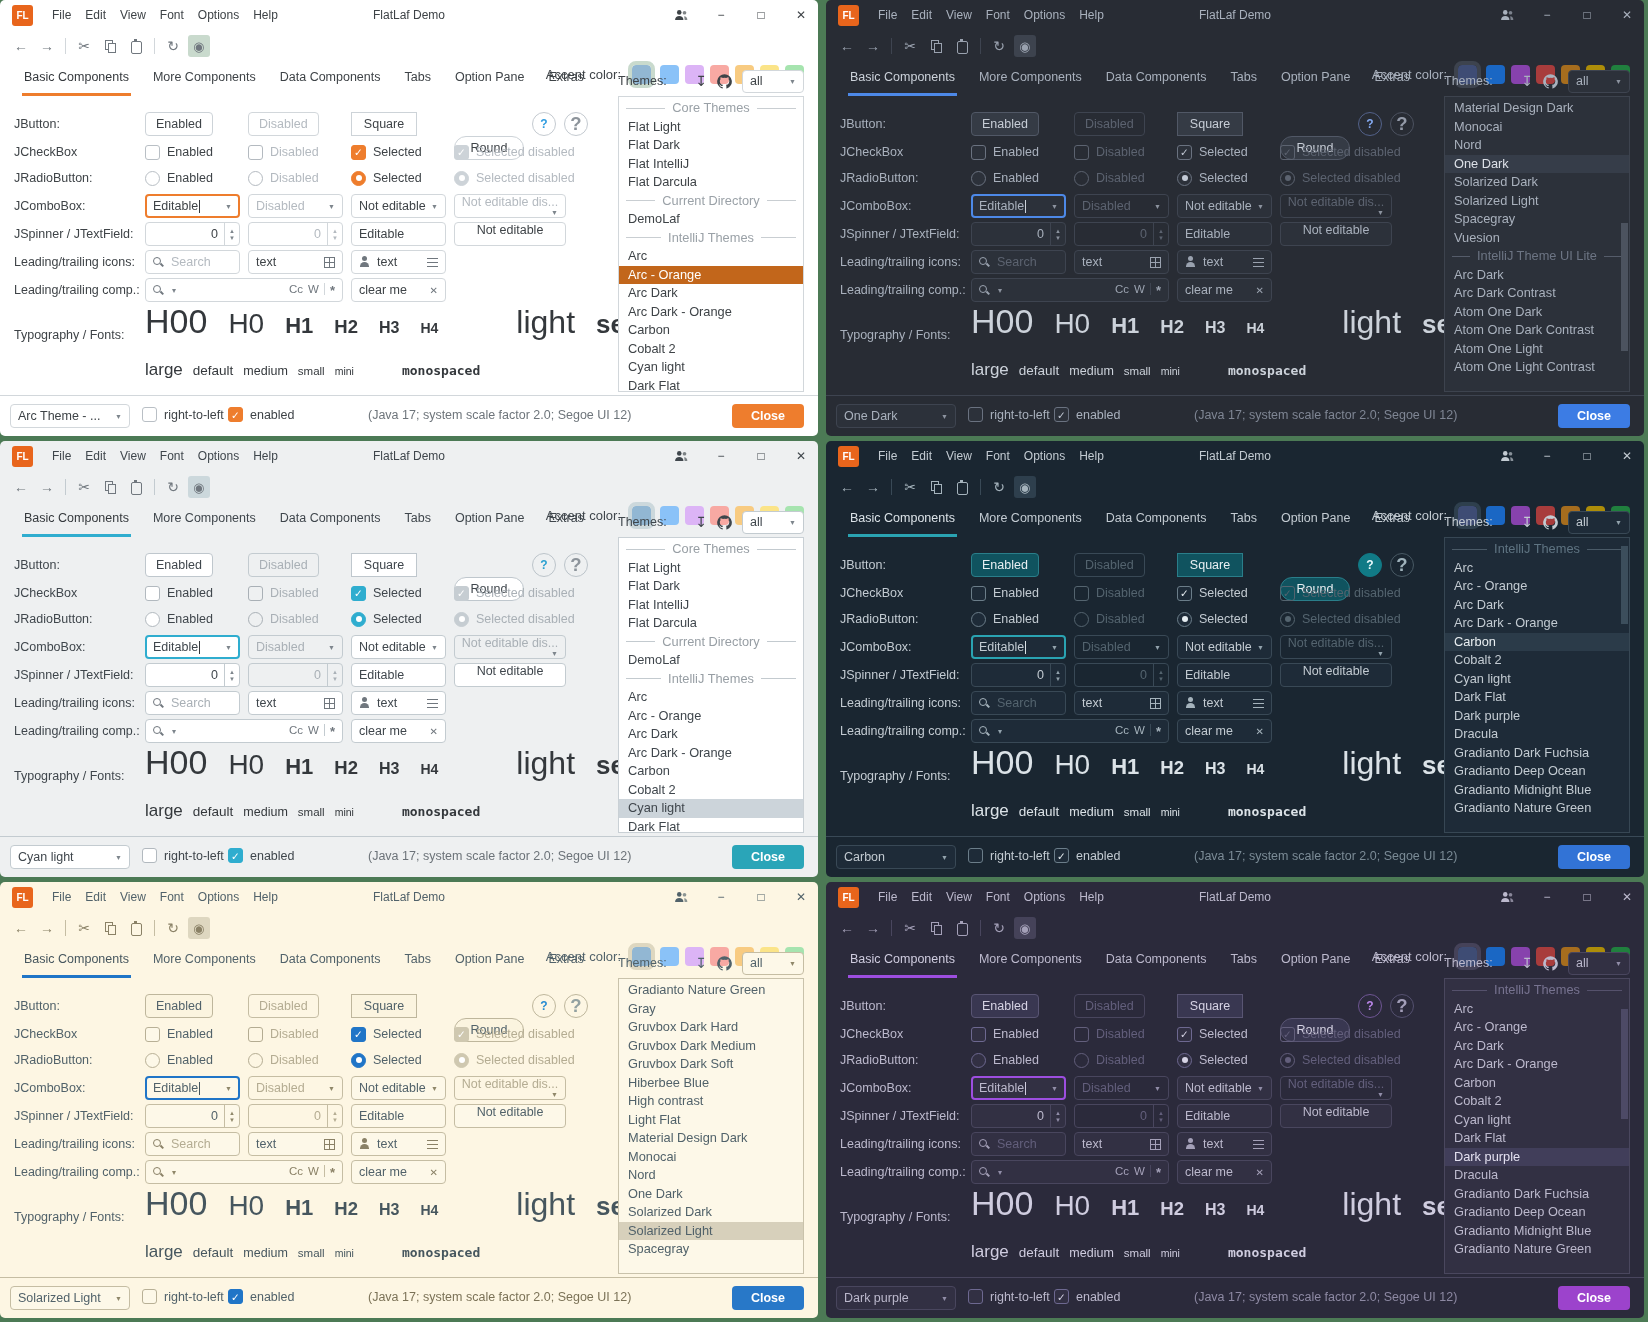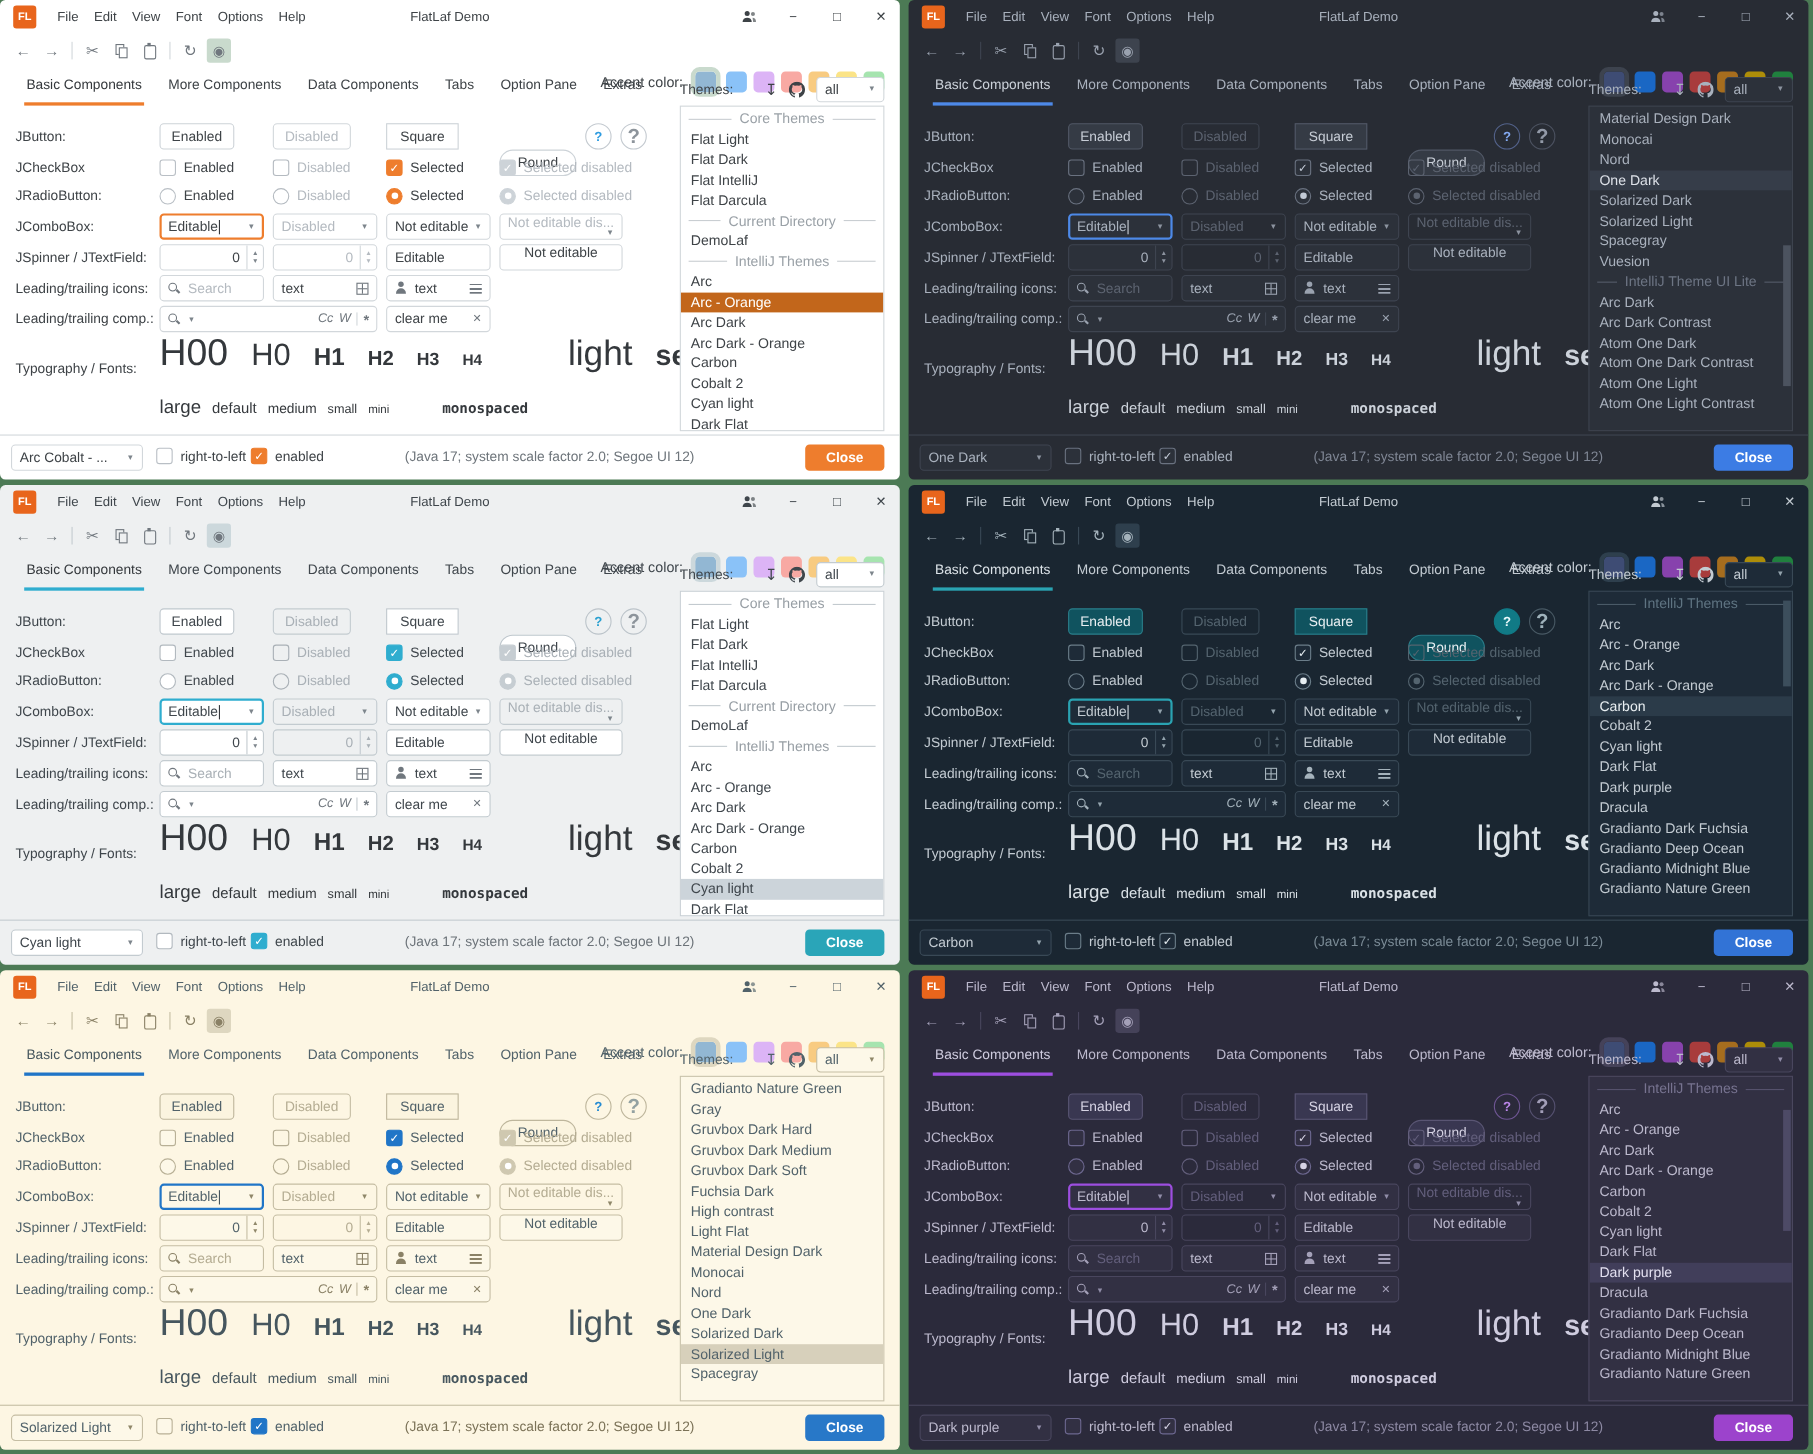--- a/index.html
+++ b/index.html
@@ -91,21 +91,21 @@
   .person::before{content:'';position:absolute;left:3px;top:0;width:5px;height:5px;border-radius:50%;background:currentColor;}
   .person::after{content:'';position:absolute;left:1px;top:6px;width:9px;height:5px;border-radius:5px 5px 0 0;background:currentColor;}
   .gridico{width:11px;height:11px;flex:none;margin-left:auto;border:1px solid var(--icon);box-sizing:border-box;
     background:linear-gradient(var(--icon),var(--icon)) 50% 0/1px 100% no-repeat,
                linear-gradient(var(--icon),var(--icon)) 0 50%/100% 1px no-repeat;}
   .listico{width:11px;height:9px;flex:none;margin-left:auto;
     background:repeating-linear-gradient(to bottom,var(--icon) 0 1.4px,transparent 1.4px 3.8px);}
   .ph{color:var(--disabled);}
   .comp1{width:198px;}
   .scaret{font-size:8px;color:var(--arrow);margin-left:1px;}
-  .trailing{margin-left:auto;display:inline-flex;align-items:center;gap:5px;color:var(--icon);font-size:11.5px;font-style:italic;}
+  .trailing{margin-left:auto;display:inline-flex;gap:5px;color:var(--icon);font-size:11.5px;}
   .vdiv{width:1px;height:12px;background:var(--border);}
   .regex{font-size:13px;font-weight:bold;}
   .clearx{margin-left:auto;color:var(--icon);font-size:10px;}
   
   .typo-label{position:absolute;left:14px;top:328px;color:var(--text);}
   .typo-h{position:absolute;left:145px;top:302px;display:flex;align-items:baseline;gap:21px;color:var(--strong);}
   .h00{font-size:34px;} .h0{font-size:28px;} .h1{font-size:22px;font-weight:bold;}
   .h2{font-size:18.5px;font-weight:bold;} .h3{font-size:16px;font-weight:bold;} .h4{font-size:14px;font-weight:bold;}
   .wspacer{width:36px;} .wlight{font-size:32px;font-weight:300;} .wsemi{font-size:26px;font-weight:bold;}
   .typo-s{position:absolute;left:145px;top:360px;display:flex;align-items:baseline;gap:10px;color:var(--strong);font-weight:500;}
@@ -502,21 +502,21 @@
 
         <span class="tl-text">Dark Flat</span>
 
       </div>
         </div>
 
   </div>
 
   <div class="bottombar">
     <span class="combo bcombo">
-          <span>Arc Cobalt - ...</span>
+          <span>Arc Theme - ...</span>
           <span class="arr">▼</span>
         </span>
     <span class="cbwrap bb-rtl">
           <span class="cb"></span>
           <span class="cl">right-to-left</span>
         </span>
     <span class="cbwrap bb-en">
           <span class="cb checked">✓</span>
           <span class="cl">enabled</span>
         </span>
@@ -1977,21 +1977,21 @@
         <span class="tl-text">Gruvbox Dark Medium</span>
 
       </div>
           <div class="trow">
 
         <span class="tl-text">Gruvbox Dark Soft</span>
 
       </div>
           <div class="trow">
 
-        <span class="tl-text">Fuchsia Dark</span>
+        <span class="tl-text">Hiberbee Blue</span>
 
       </div>
           <div class="trow">
 
         <span class="tl-text">High contrast</span>
 
       </div>
           <div class="trow">
 
         <span class="tl-text">Light Flat</span>

